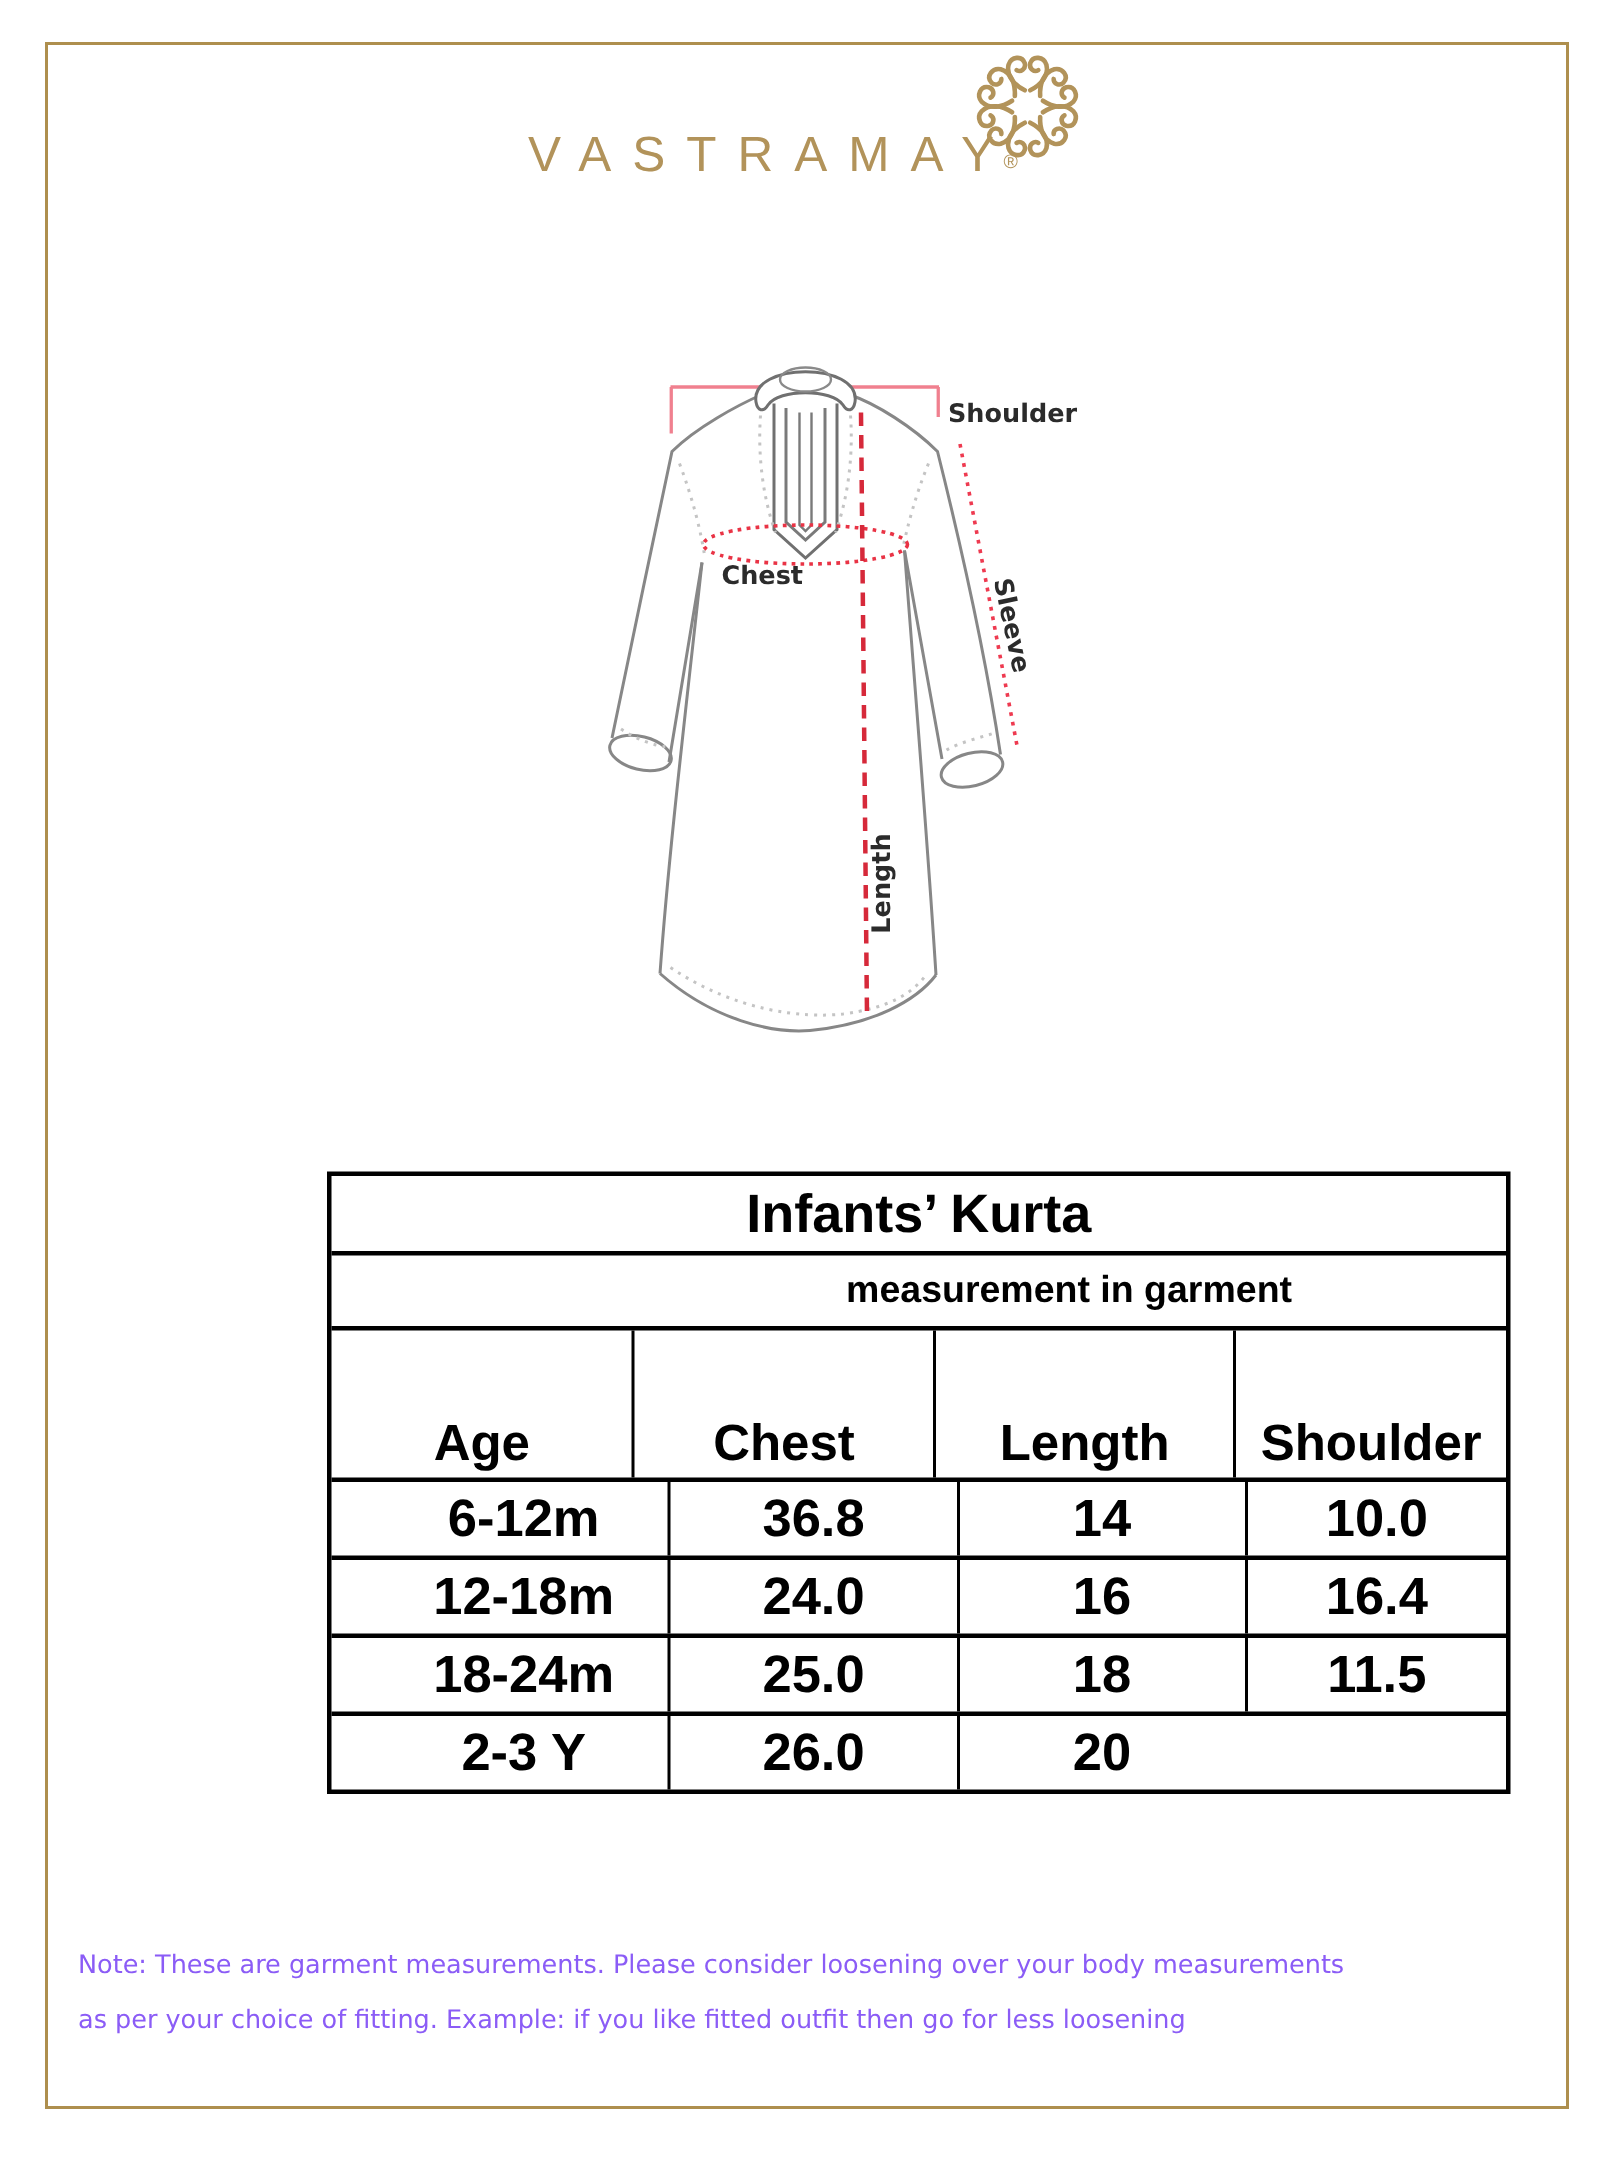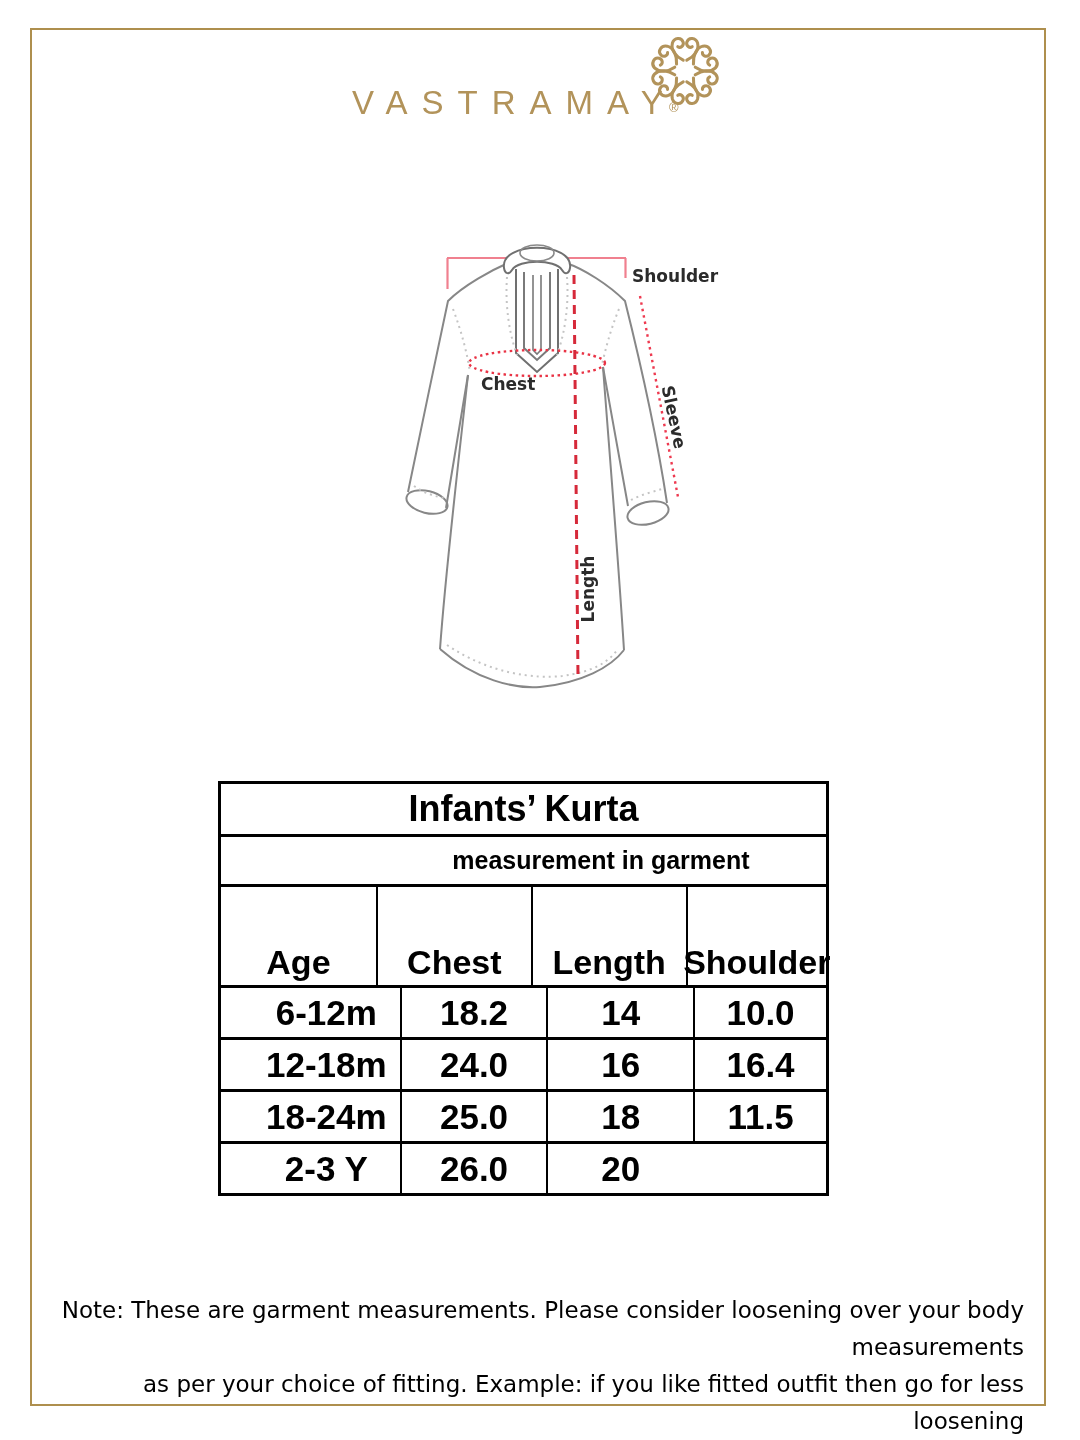--- a/index.html
+++ b/index.html
@@ -30,21 +30,21 @@
     position:absolute; font-family:"DejaVu Sans", sans-serif;
     font-size:17px; font-weight:600; color:#2b2b2b; white-space:nowrap;
   }
   .lbl-shoulder { left:632px; top:266px; }
   .lbl-chest    { left:481px; top:374px; }
   .lbl-sleeve   { left:674px; top:417px; transform:translate(-50%,-50%) rotate(78deg); }
   .lbl-length   { left:588px; top:589px; transform:translate(-50%,-50%) rotate(-90deg); }
 
   
   .size-table {
-    position:absolute; left:218px; top:781px; width:611px;
+    position:absolute; left:218px; top:781px; width:789px;
     border:3px solid #000; box-sizing:border-box; background:#fff;
     color:#000;
   }
   .t-title {
     height:50px; display:flex; align-items:center; justify-content:center;
     font-size:36px; font-weight:700; letter-spacing:0px;
   }
   .t-sub {
     height:47px; border-top:3px solid #000;
     display:flex; align-items:center;
@@ -62,21 +62,21 @@
   }
   .cell:first-child { border-left:none; }
   .c1 { width:25.6%; } .c2 { width:25.6%; } .c3 { width:25.6%; } .c4 { width:23.2%; }
   .t-head .cell { align-items:flex-end; padding-bottom:6px; font-size:34px; font-weight:700; }
   .t-data .cell { align-items:center; font-size:35px; font-weight:700; }
 
   
   .note {
     position:absolute; left:52px; top:1292px; width:972px;
     font-family:"DejaVu Sans", sans-serif;
-    font-size:23px; line-height:37px; color:#000000; text-align:right;
+    font-size:17px; line-height:37px; color:#8b5cf6; text-align:left;
   }
 </style>
 </head>
 <body>
 
 <div class="page">
 
   <div class="gold-frame"></div>
 
   <div>
@@ -166,21 +166,21 @@
       <div class="sub-inner">measurement in garment</div>
     </div>
     <div class="t-row t-head">
       <div class="cell c1">Age</div>
       <div class="cell c2">Chest</div>
       <div class="cell c3">Length</div>
       <div class="cell c4">Shoulder</div>
     </div>
     <div class="t-row t-data">
       <div class="cell c1">6-12m</div>
-      <div class="cell c2">18.2</div>
+      <div class="cell c2">36.8</div>
       <div class="cell c3">14</div>
       <div class="cell c4">10.0</div>
     </div>
     <div class="t-row t-data">
       <div class="cell c1">12-18m</div>
       <div class="cell c2">24.0</div>
       <div class="cell c3">16</div>
       <div class="cell c4">16.4</div>
     </div>
     <div class="t-row t-data">

